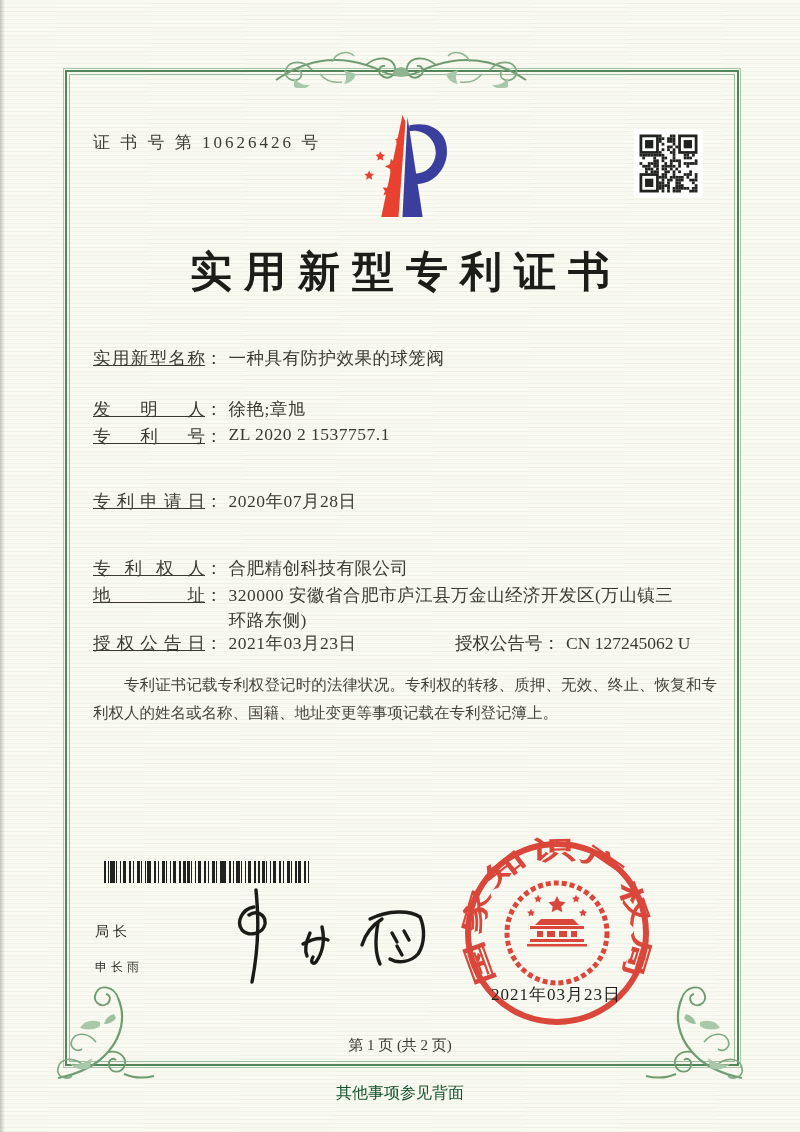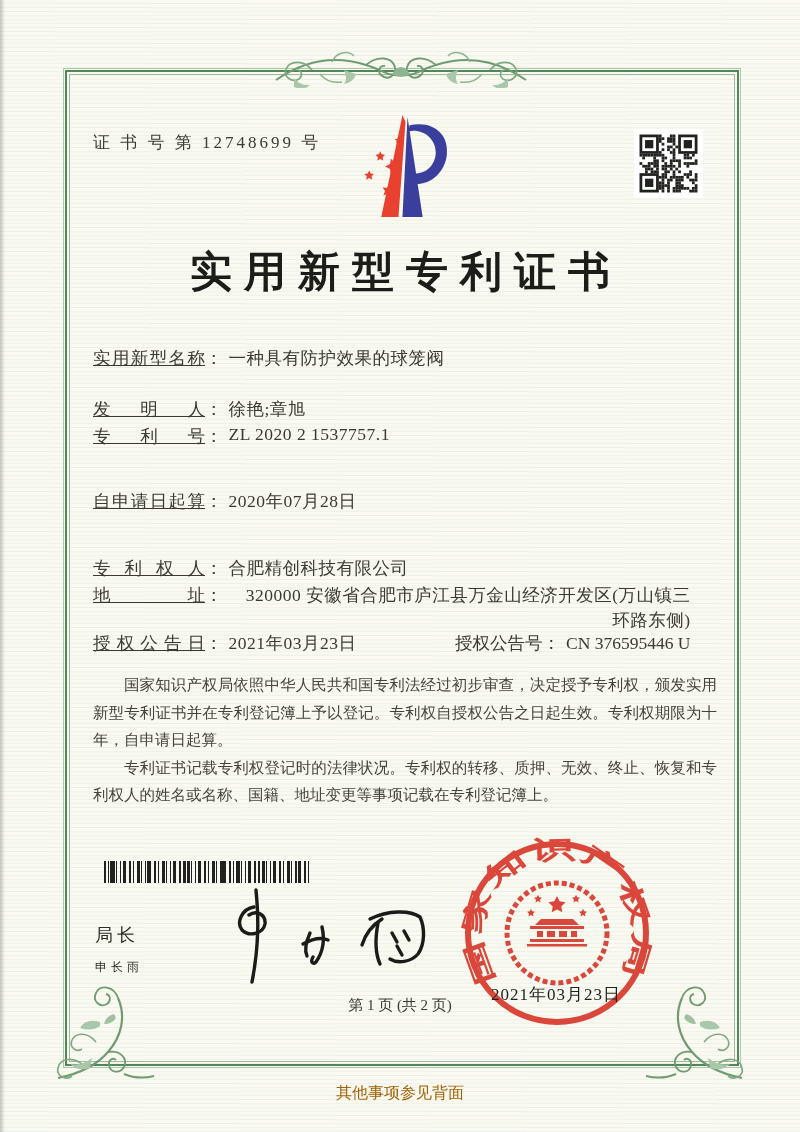--- a/index.html
+++ b/index.html
@@ -34,42 +34,42 @@
   .logo{position:absolute;left:349px;top:109px;width:113px;height:116px;}
   .qr{position:absolute;left:634px;top:129px;width:69px;height:69px;background:#fff;}
   .title{
     position:absolute;left:0;top:244px;width:800px;text-align:center;
     font-size:42px;font-weight:bold;letter-spacing:12px;color:#1c1c19;text-indent:12px;
   }
   
   .row{position:absolute;left:93px;width:640px;font-size:17.5px;color:#3a3a33;}
   .flabel{display:inline-block;width:112px;text-align:justify;text-align-last:justify;vertical-align:top;text-decoration:underline;}
   .colon{display:inline-block;vertical-align:top;margin-right:6px;}
-  .fvalue{display:inline-block;vertical-align:top;letter-spacing:0.5px;text-align:right;}
+  .fvalue{display:inline-block;vertical-align:top;letter-spacing:0.5px;}
   .fvalue.narrow{width:462px;line-height:1.45;}
   .r1{top:346px}.r2{top:397px}.r3{top:424px}.r4{top:489px}.r5{top:556px}.r6{top:583px}.r7{top:631px}
   .pair2{position:absolute;left:362px;top:0;white-space:nowrap;}
   
   .paras{position:absolute;left:93px;top:671px;width:624px;font-size:15.5px;line-height:1.78;
     color:#45443c;text-align:justify;}
   .paras p{margin:0;text-indent:2em;}
   
   .barcode{
     position:absolute;left:104px;top:861px;width:206px;height:22px;
     background:
       repeating-linear-gradient(90deg,#20221f 0 2px,rgba(0,0,0,0) 2px 4px,#20221f 4px 5px,rgba(0,0,0,0) 5px 8px,#20221f 8px 11px,rgba(0,0,0,0) 11px 12px,#20221f 12px 13px,rgba(0,0,0,0) 13px 16px,#20221f 16px 17px,rgba(0,0,0,0) 17px 19px,#20221f 19px 22px,rgba(0,0,0,0) 22px 25px),
       repeating-linear-gradient(90deg,rgba(0,0,0,0) 0 6px,#20221f 6px 8px,rgba(0,0,0,0) 8px 21px,#20221f 21px 22px,rgba(0,0,0,0) 22px 37px);
   }
-  .officer-title{position:absolute;left:95px;top:923px;font-size:18px;letter-spacing:4px;color:#2e2e29;}
+  .officer-title{position:absolute;left:95px;top:923px;font-size:14px;letter-spacing:4px;color:#2e2e29;}
   .officer-name{position:absolute;left:95px;top:959px;font-size:12px;letter-spacing:4px;color:#2e2e29;}
   .signature{position:absolute;left:218px;top:883px;width:218px;height:108px;}
   .seal{position:absolute;left:461px;top:837px;width:192px;height:192px;opacity:0.92;}
   .seal-date{position:absolute;left:491px;top:983px;font-size:17px;letter-spacing:1px;color:#1f1f1c;z-index:5;}
-  .page-no{position:absolute;left:0;top:996px;width:800px;text-align:center;font-size:15px;color:#3a3a33;}
-  .back-note{position:absolute;left:0;top:1083px;width:800px;text-align:center;font-size:16px;color:#a16207;}
+  .page-no{position:absolute;left:0;top:1036px;width:800px;text-align:center;font-size:15px;color:#3a3a33;}
+  .back-note{position:absolute;left:0;top:1083px;width:800px;text-align:center;font-size:16px;color:#14532d;}
   svg{display:block;}
 </style>
 </head>
 <body>
 
 <svg width="0" height="0" style="position:absolute">
   <defs>
     <polygon id="star" points="0,-10 2.94,-4.05 9.51,-3.09 4.76,1.55 5.88,8.09 0,5 -5.88,8.09 -4.76,1.55 -9.51,-3.09 -2.94,-4.05"></polygon>
     <g id="half-scroll">
       <path d="M2,40 C28,22 58,14 92,25 C106,29 116,37 126,35" fill="none" stroke="#6f9b72" stroke-width="2"></path>
@@ -106,21 +106,21 @@
   <path d="M88,96 q14,6 30,2" fill="none" stroke="#6f9b72" stroke-width="2"></path>
 </svg>
 
 <svg class="ornament orn-br" viewBox="0 0 132 108">
   <g transform="translate(132,0) scale(-1,1)">
     <use href="#corner-swirl" transform="translate(8,0)"></use>
     <path d="M88,96 q14,6 30,2" fill="none" stroke="#6f9b72" stroke-width="2"></path>
   </g>
 </svg>
 
-<div class="cert-no">证 书 号 第 12748699 号</div>
+<div class="cert-no">证 书 号 第 10626426 号</div>
 
 <svg class="logo" viewBox="0 0 110 115">
   <path d="M59,16 C84,11 98,26 96,45 C94,65 76,79 56,73 L60,63 C74,67 85,56 85,43 C85,29 72,19 58,22 Z" fill="#3a3f9d"></path>
   <path d="M52,6 L55,13 L48,107 L31,107 Z" fill="#e8412f"></path>
   <path d="M57,8 L72,107 L52,107 Z" fill="#3a3f9d"></path>
   <g fill="#e8412f">
     <use href="#star" transform="translate(48,31) scale(0.38)"></use>
     <use href="#star" transform="translate(30,47) scale(0.5)"></use>
     <use href="#star" transform="translate(43,57) scale(0.82) rotate(-18)"></use>
     <use href="#star" transform="translate(19,66) scale(0.5)"></use>
@@ -301,37 +301,36 @@
 <div class="row r1">
   <span class="flabel">实用新型名称</span><span class="colon">：</span><span class="fvalue">一种具有防护效果的球笼阀</span>
 </div>
 <div class="row r2">
   <span class="flabel">发明人</span><span class="colon">：</span><span class="fvalue">徐艳;章旭</span>
 </div>
 <div class="row r3">
   <span class="flabel">专利号</span><span class="colon">：</span><span class="fvalue">ZL 2020 2 1537757.1</span>
 </div>
 <div class="row r4">
-  <span class="flabel">自申请日起算</span><span class="colon">：</span><span class="fvalue">2020年07月28日</span>
+  <span class="flabel">专利申请日</span><span class="colon">：</span><span class="fvalue">2020年07月28日</span>
 </div>
 <div class="row r5">
   <span class="flabel">专利权人</span><span class="colon">：</span><span class="fvalue">合肥精创科技有限公司</span>
 </div>
 <div class="row r6">
   <span class="flabel">地址</span><span class="colon">：</span><span class="fvalue narrow">320000 安徽省合肥市庐江县万金山经济开发区(万山镇三环路东侧)</span>
 </div>
 <div class="row r7">
   <span class="flabel">授权公告日</span><span class="colon">：</span><span class="fvalue">2021年03月23日</span>
   <span class="pair2">
-    <span>授权公告号</span><span class="colon">：</span><span>CN 376595446 U</span>
+    <span>授权公告号</span><span class="colon">：</span><span>CN 127245062 U</span>
   </span>
 </div>
 
 <div class="paras">
-  <p>国家知识产权局依照中华人民共和国专利法经过初步审查，决定授予专利权，颁发实用新型专利证书并在专利登记簿上予以登记。专利权自授权公告之日起生效。专利权期限为十年，自申请日起算。</p>
   <p>专利证书记载专利权登记时的法律状况。专利权的转移、质押、无效、终止、恢复和专利权人的姓名或名称、国籍、地址变更等事项记载在专利登记簿上。</p>
 </div>
 
 <div class="barcode"></div>
 <div class="officer-title">局长</div>
 <div class="officer-name">申长雨</div>
 
 <svg class="signature" viewBox="0 0 218 108">
   <g fill="none" stroke="#1b1b18" stroke-width="3.4" stroke-linecap="round" stroke-linejoin="round">
     <path d="M36,24 C24,26 18,39 24,47 C31,54 45,51 47,41 C48,31 38,27 31,32"></path>

